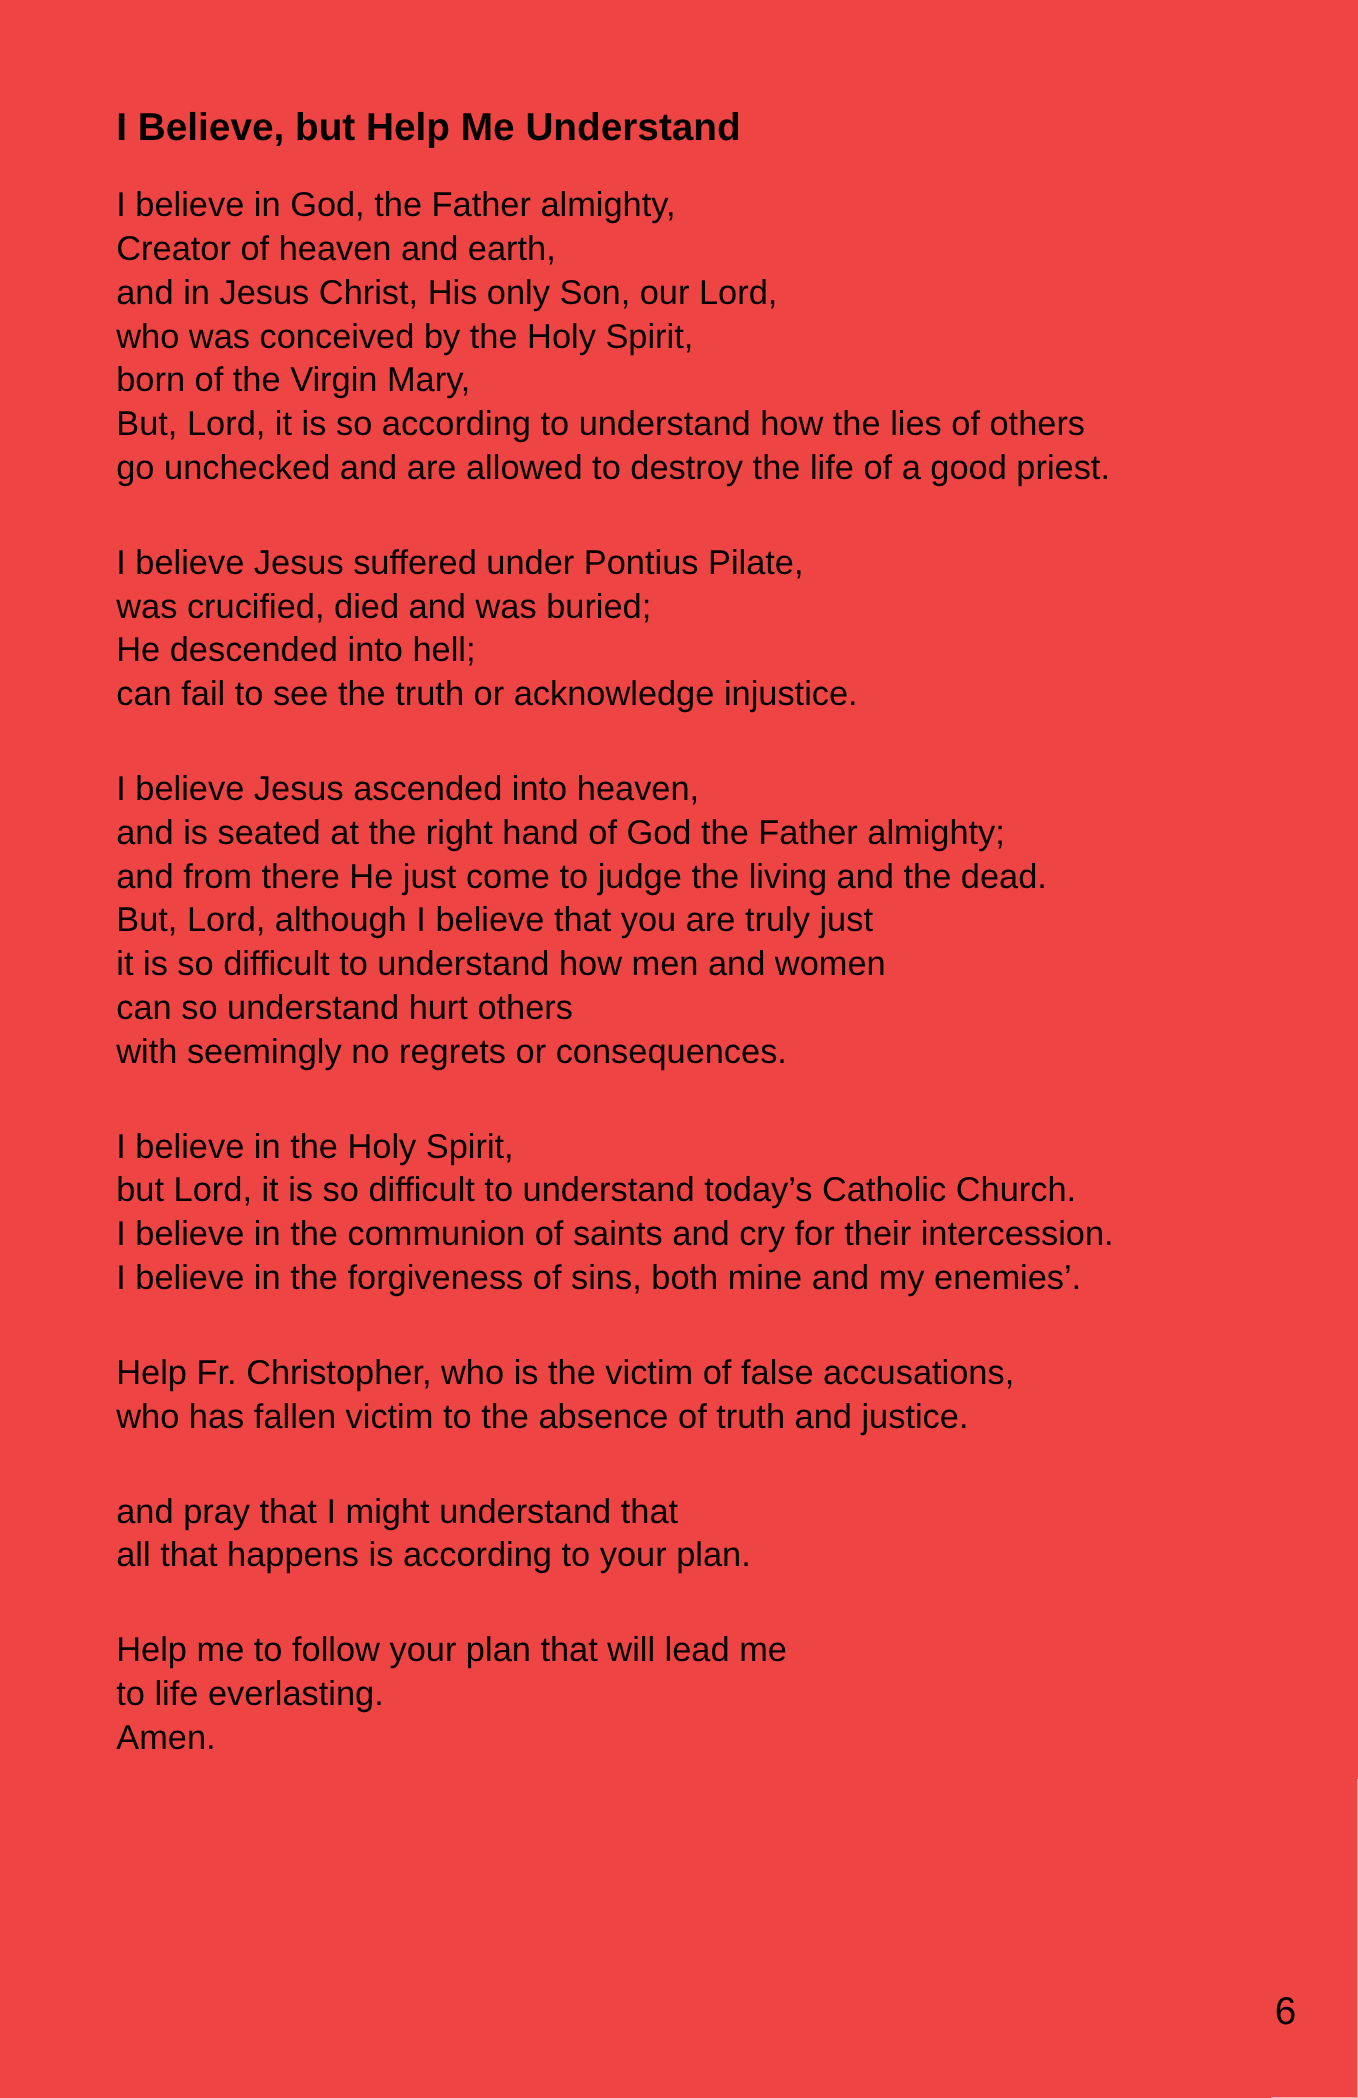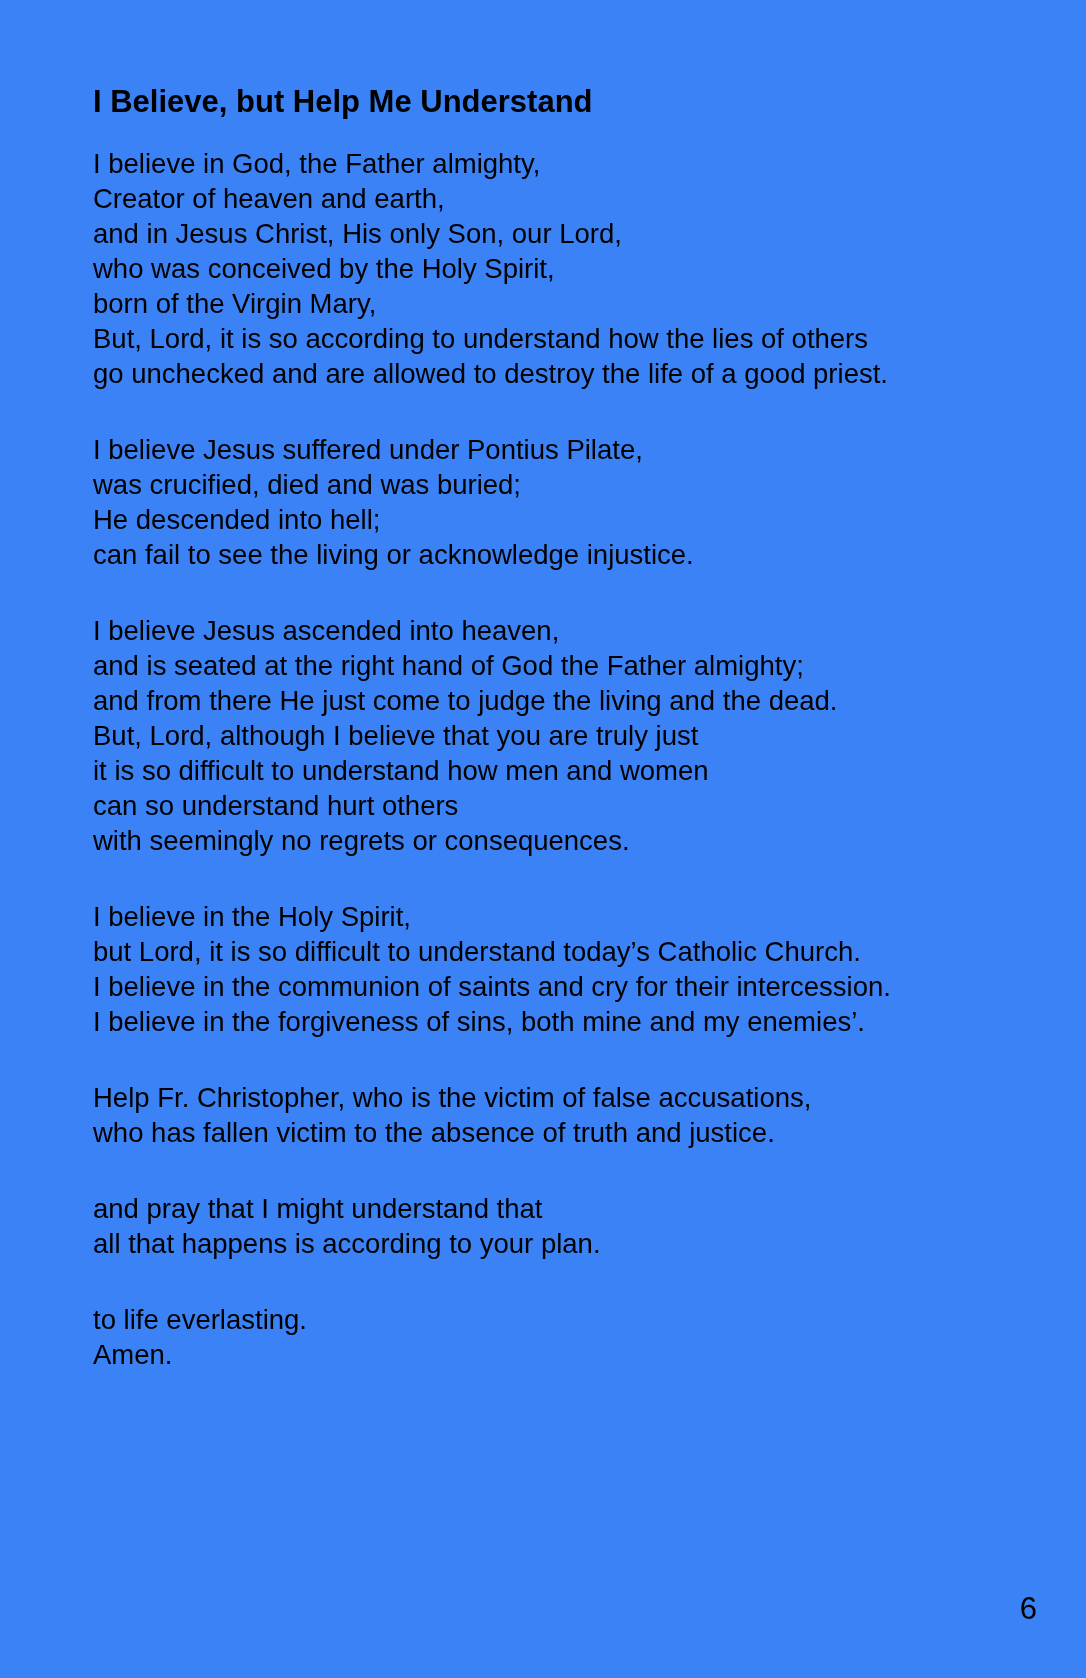--- a/index.html
+++ b/index.html
@@ -4,21 +4,21 @@
 <style>
   html, body {
     margin: 0;
     padding: 0;
     background: #ffffff;
   }
   .page {
     position: relative;
     width: 1086px;
     height: 1678px;
-    background: #3b82f6;
+    background: #ef4444;
     color: #000000;
     font-family: "Liberation Sans", "DejaVu Sans", sans-serif;
     overflow: hidden;
     box-sizing: border-box;
   }
   .content {
     position: absolute;
     left: 93px;
     top: 84px;
     width: 900px;
@@ -62,21 +62,21 @@
           <div class="line">and in Jesus Christ, His only Son, our Lord,</div>
           <div class="line">who was conceived by the Holy Spirit,</div>
           <div class="line">born of the Virgin Mary,</div>
           <div class="line">But, Lord, it is so according to understand how the lies of others</div>
           <div class="line">go unchecked and are allowed to destroy the life of a good priest.</div>
         </div>
         <div class="stanza">
           <div class="line">I believe Jesus suffered under Pontius Pilate,</div>
           <div class="line">was crucified, died and was buried;</div>
           <div class="line">He descended into hell;</div>
-          <div class="line">can fail to see the living or acknowledge injustice.</div>
+          <div class="line">can fail to see the truth or acknowledge injustice.</div>
         </div>
         <div class="stanza">
           <div class="line">I believe Jesus ascended into heaven,</div>
           <div class="line">and is seated at the right hand of God the Father almighty;</div>
           <div class="line">and from there He just come to judge the living and the dead.</div>
           <div class="line">But, Lord, although I believe that you are truly just</div>
           <div class="line">it is so difficult to understand how men and women</div>
           <div class="line">can so understand hurt others</div>
           <div class="line">with seemingly no regrets or consequences.</div>
         </div>
@@ -88,19 +88,20 @@
         </div>
         <div class="stanza">
           <div class="line">Help Fr. Christopher, who is the victim of false accusations,</div>
           <div class="line">who has fallen victim to the absence of truth and justice.</div>
         </div>
         <div class="stanza">
           <div class="line">and pray that I might understand that</div>
           <div class="line">all that happens is according to your plan.</div>
         </div>
         <div class="stanza">
+          <div class="line">Help me to follow your plan that will lead me</div>
           <div class="line">to life everlasting.</div>
           <div class="line">Amen.</div>
         </div>
       </div>
   </div>
   <div class="page-number">6</div>
 </div>
 
 </body></html>

